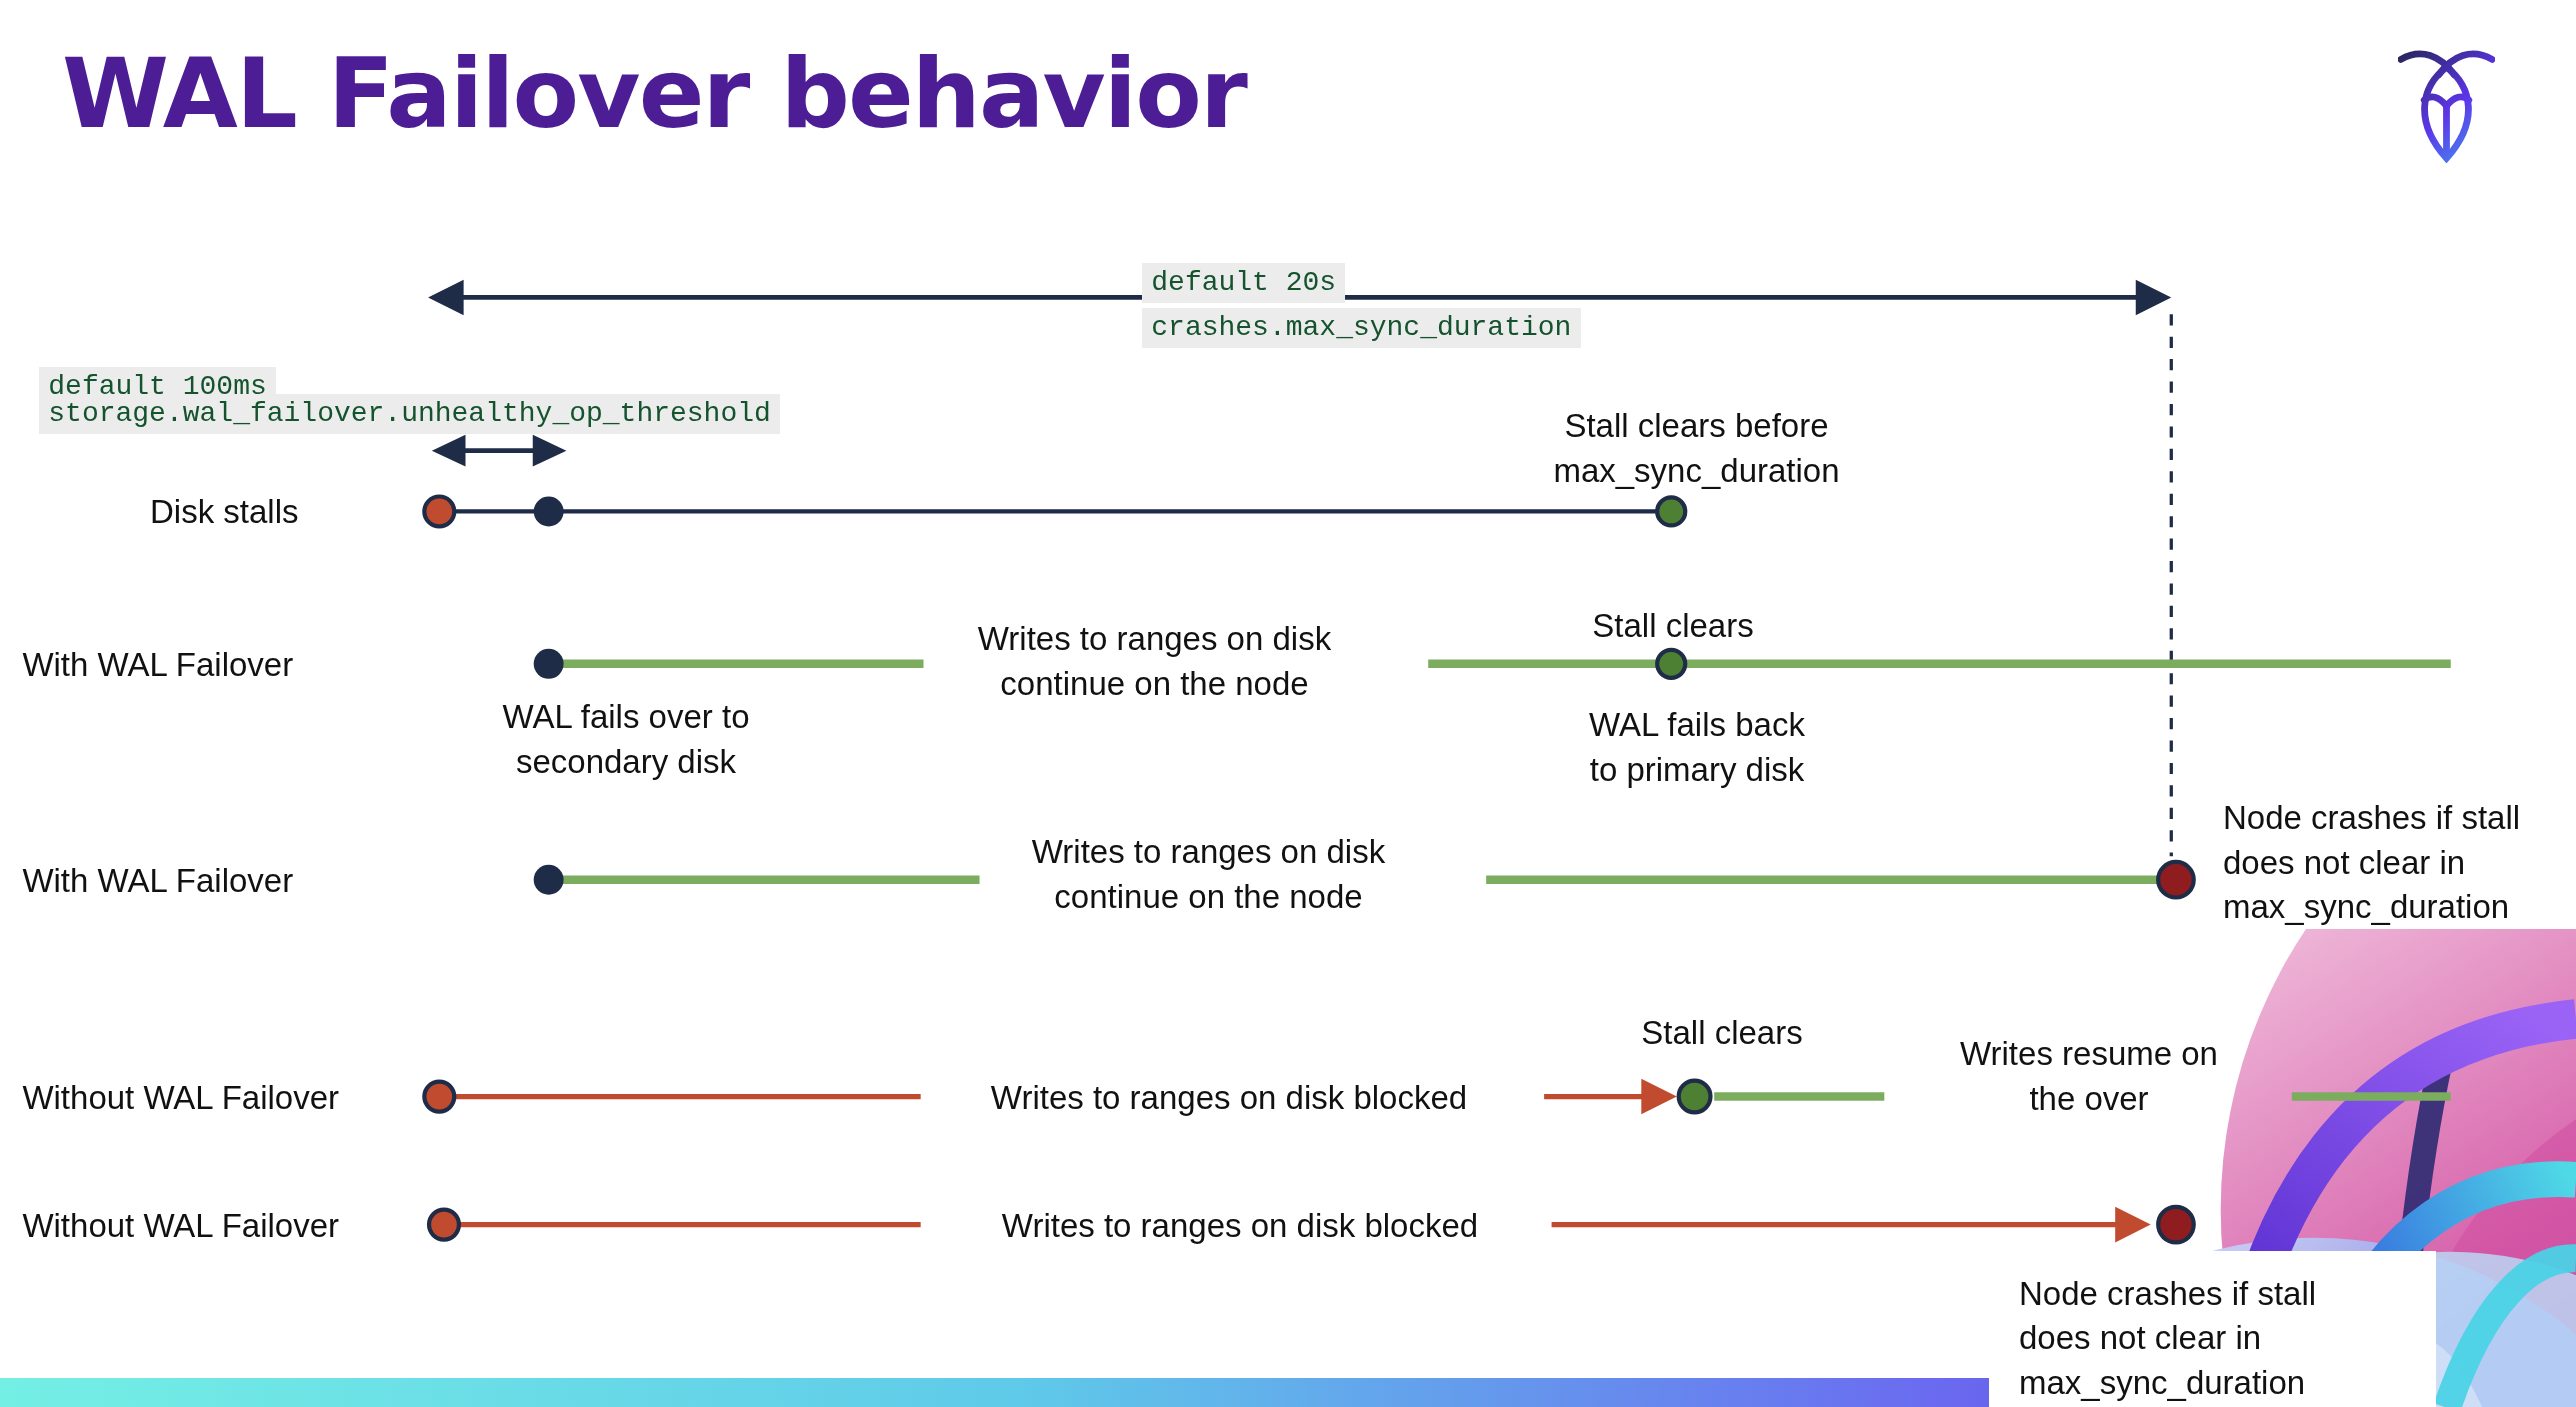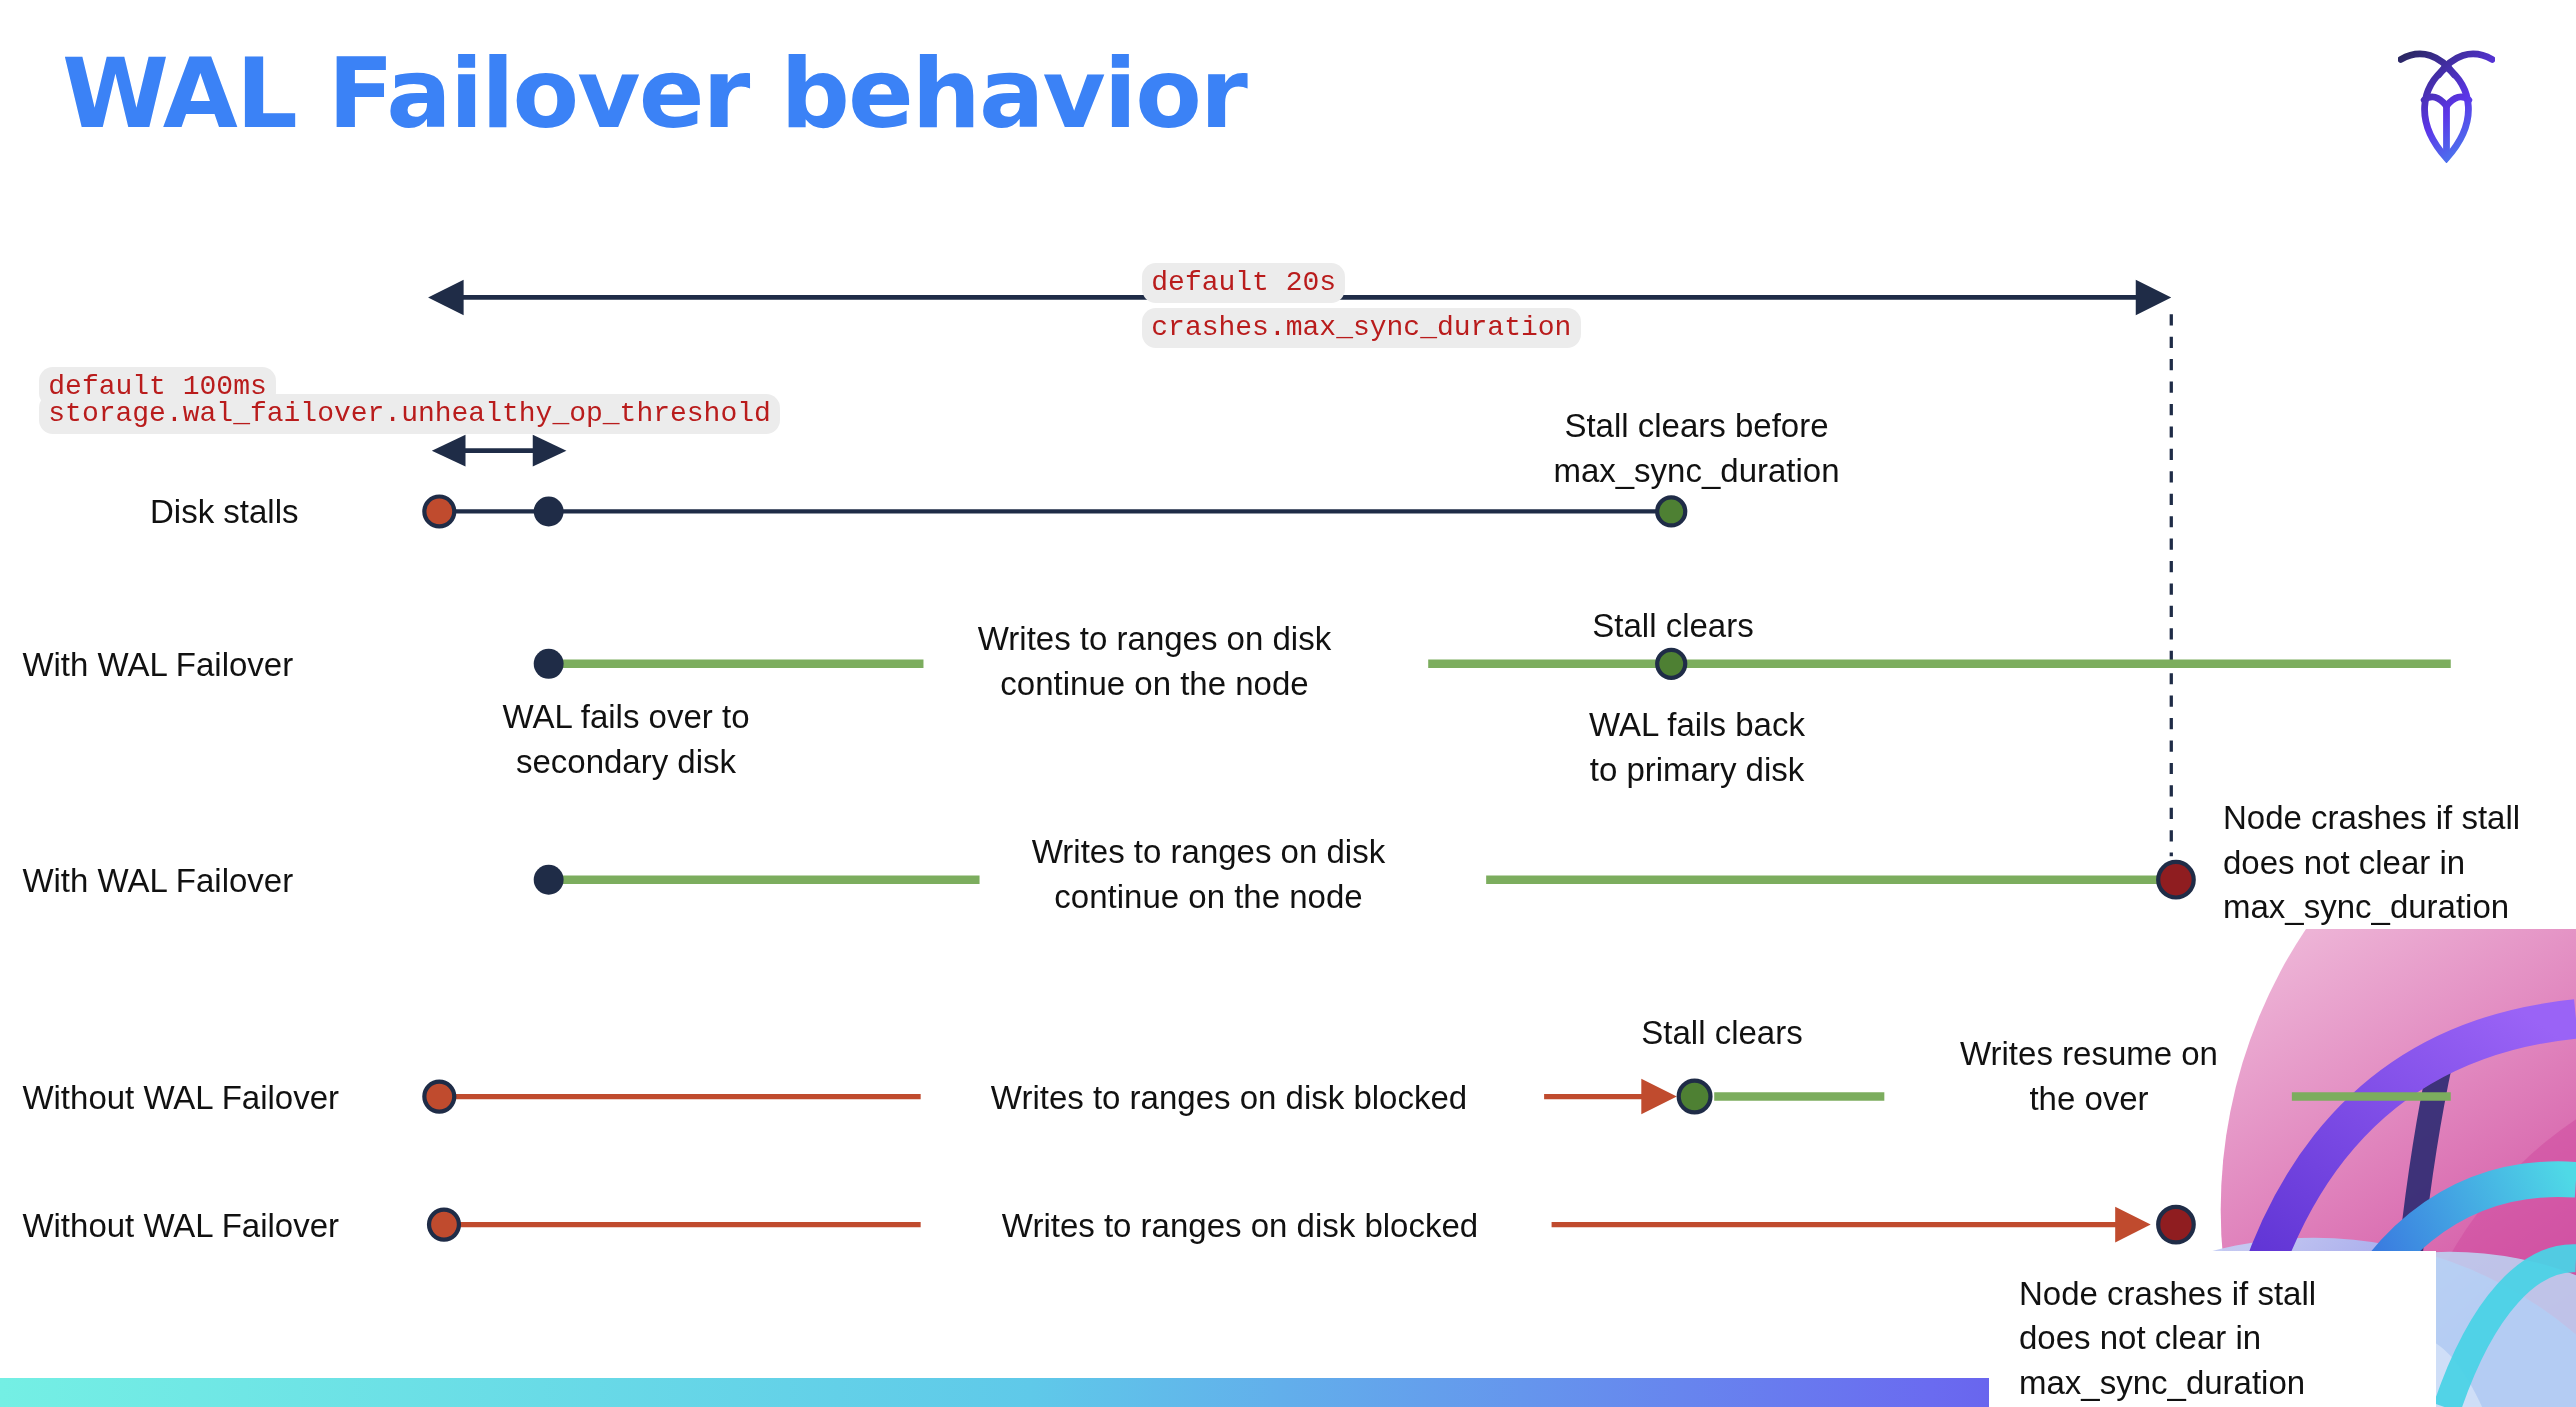--- a/index.html
+++ b/index.html
@@ -5,39 +5,39 @@
   :root{
     --navy:#1f2c47; --green-line:#7cad5e; --green-dot:#4e8033;
     --red:#c04b2e; --dark-red:#8f1d20; --label-bg:#ececec;
   }
   *{margin:0;padding:0;box-sizing:border-box;}
   html,body{width:2576px;height:1408px;background:#ffffff;overflow:hidden;}
   body{position:relative;font-family:"Liberation Sans",sans-serif;color:#111;}
 
   .page-title{
     position:absolute;left:62px;top:37px;
-    font-size:97px;font-weight:bold;letter-spacing:-1.9px;color:#3b82f6;
+    font-size:97px;font-weight:bold;letter-spacing:-1.9px;color:#4c1d95;
     font-family:"DejaVu Sans","Liberation Sans",sans-serif;
   }
 
   .layer{position:absolute;left:0;top:0;width:2576px;height:1408px;}
   #bottom-bar{
     position:absolute;left:0;top:1378px;width:2576px;height:30px;z-index:1;
     background:linear-gradient(90deg,#74efe4 0%,#5fc9e9 40%,#6a6bf0 75%,#5b2ed8 100%);
   }
   #deco-art{position:absolute;left:2202px;top:929px;width:374px;height:479px;z-index:2;}
   #diagram-svg{z-index:3;}
   .txt{position:absolute;z-index:4;font-size:33px;line-height:1.35;color:#111;}
   .center{text-align:center;}
   .right{}
   .pre{white-space:pre-line;}
   .mono{
     position:absolute;z-index:4;display:inline-block;
     font-family:"Liberation Mono",monospace;font-size:28px;line-height:1.1;
-    color:#b91c1c;background:var(--label-bg);padding:4.7px 9.3px;border-radius:14px;
+    color:#14532d;background:var(--label-bg);padding:4.7px 9.3px;
   }
   #node-crash-box{
     position:absolute;left:1989px;top:1251px;width:447px;height:157px;
     background:#ffffff;z-index:5;
   }
   #node-crash-box .txt{position:static;padding:20.6px 0 0 30px;}
   #logo{position:absolute;left:2398px;top:45px;width:97px;height:118px;z-index:4;}
 </style>
 </head>
 <body>

